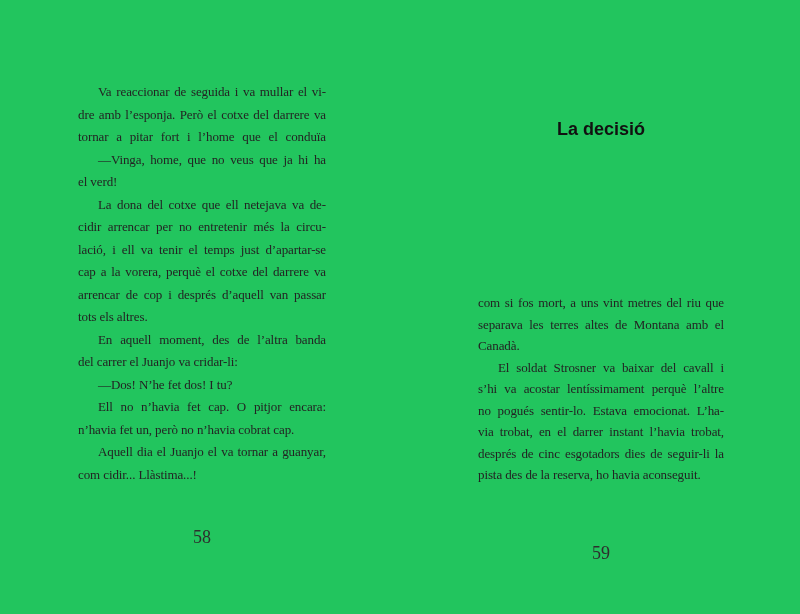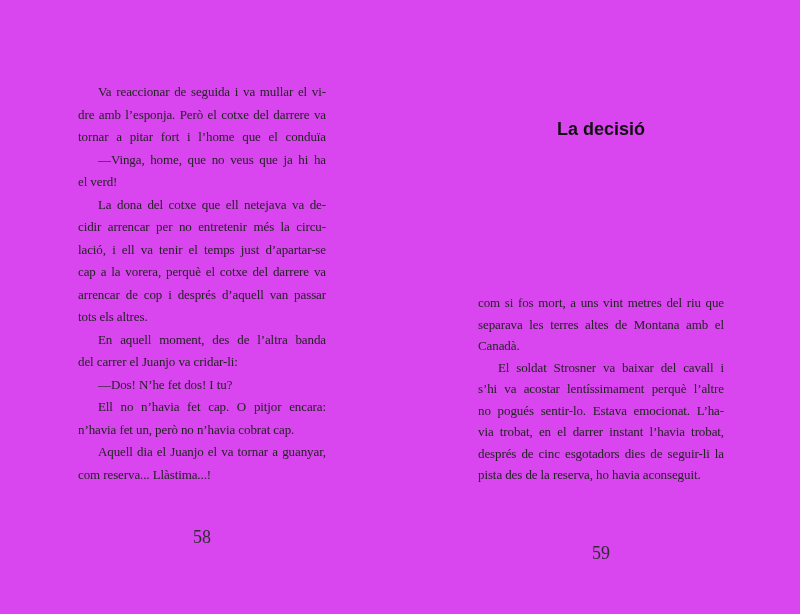--- a/index.html
+++ b/index.html
@@ -1,20 +1,20 @@
 <!DOCTYPE html>
 <html><head>
 <meta charset="utf-8">
 <style>
   html, body { margin: 0; padding: 0; background: #ffffff; }
   .screen {
     position: relative;
     width: 800px;
     height: 614px;
-    background: #d946ef;
+    background: #22c55e;
     overflow: hidden;
     font-family: "Liberation Serif", "DejaVu Serif", serif;
     color: #232323;
   }
   .body-text {
     position: absolute;
     font-size: 13px;
     letter-spacing: -0.1px;
   }
   .left-text  { left: 78px;  top: 81px;  width: 248px; line-height: 22.5px; }
@@ -77,21 +77,21 @@
       </div>
       <div class="paragraph">
         <div class="line last indent">—Dos! N’he fet dos! I tu?</div>
       </div>
       <div class="paragraph">
         <div class="line indent">Ell no n’havia fet cap. O pitjor encara:</div>
         <div class="line last">n’havia fet un, però no n’havia cobrat cap.</div>
       </div>
       <div class="paragraph">
         <div class="line indent">Aquell dia el Juanjo el va tornar a guanyar,</div>
-        <div class="line last">com reserva... Llàstima...!</div>
+        <div class="line last">com cidir... Llàstima...!</div>
       </div>
     </div>
   <div class="page-number pn-left">58</div>
 
   <h1 class="chapter-title">La decisió</h1>
   <div class="body-text right-text">
       <div class="paragraph">
         <div class="line">com si fos mort, a uns vint metres del riu que</div>
         <div class="line">separava les terres altes de Montana amb el</div>
         <div class="line last">Canadà.</div>

